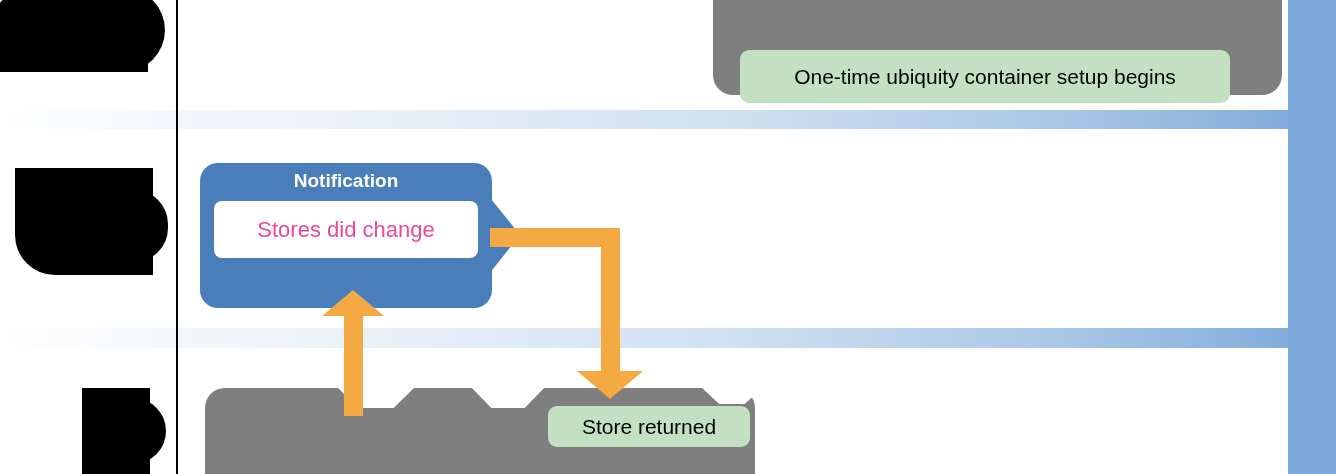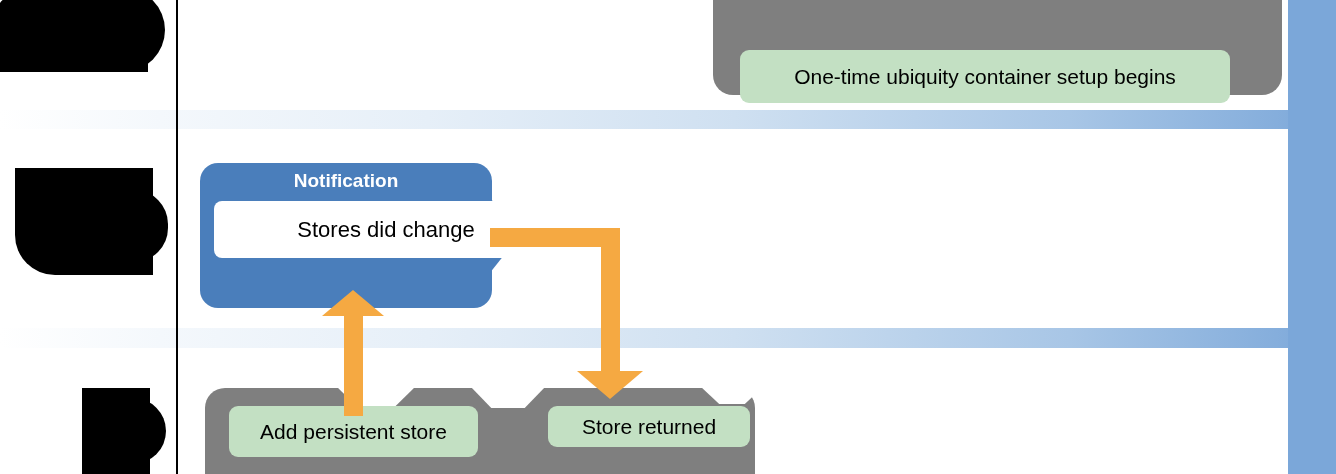--- a/index.html
+++ b/index.html
@@ -75,21 +75,21 @@
   }
   .notif-title{
     position:absolute;left:0;top:7px;width:292px;
     text-align:center;color:#ffffff;font-weight:bold;font-size:19px;
     z-index:7;
   }
   .notif-inner{
     position:absolute;left:14px;top:38px;width:264px;height:57px;
     background:#ffffff;border-radius:8px;
     display:flex;align-items:center;justify-content:center;
-    color:#000000;font-size:22px;z-index:7;white-space:nowrap;padding-left:40px;
+    color:#ec4899;font-size:22px;z-index:7;white-space:nowrap;
   }
 
   
   .arw{position:absolute;background:#f5a942;z-index:8;}
   .arw-head{position:absolute;width:0;height:0;z-index:8;}
 
   
   #up-shaft{left:344px;top:306px;width:19px;height:110px;}
   #up-head{
     left:322px;top:290px;
@@ -152,21 +152,20 @@
 
   <div class="group g-bottom"></div>
 
   <div class="notch" style="left:336px;top:386px;width:80px;height:22px;
               clip-path:polygon(0 0,100% 0,72% 100%,28% 100%);"></div>
   <div class="notch" style="left:470px;top:386px;width:76px;height:22px;
               clip-path:polygon(0 0,100% 0,72% 100%,28% 100%);"></div>
   <div class="notch" style="left:700px;top:386px;width:64px;height:18px;
               clip-path:polygon(0 0,100% 0,70% 100%,30% 100%);"></div>
 
-  <div class="greenbox b1">Add persistent store</div>
   <div class="greenbox b2">Store returned</div>
 
   <div class="arw" id="up-shaft"></div>
   <div class="arw-head" id="up-head"></div>
 
   <div class="arw" id="rd-h"></div>
   <div class="arw" id="rd-v"></div>
   <div class="arw-head" id="rd-head"></div>
 
 </div>

